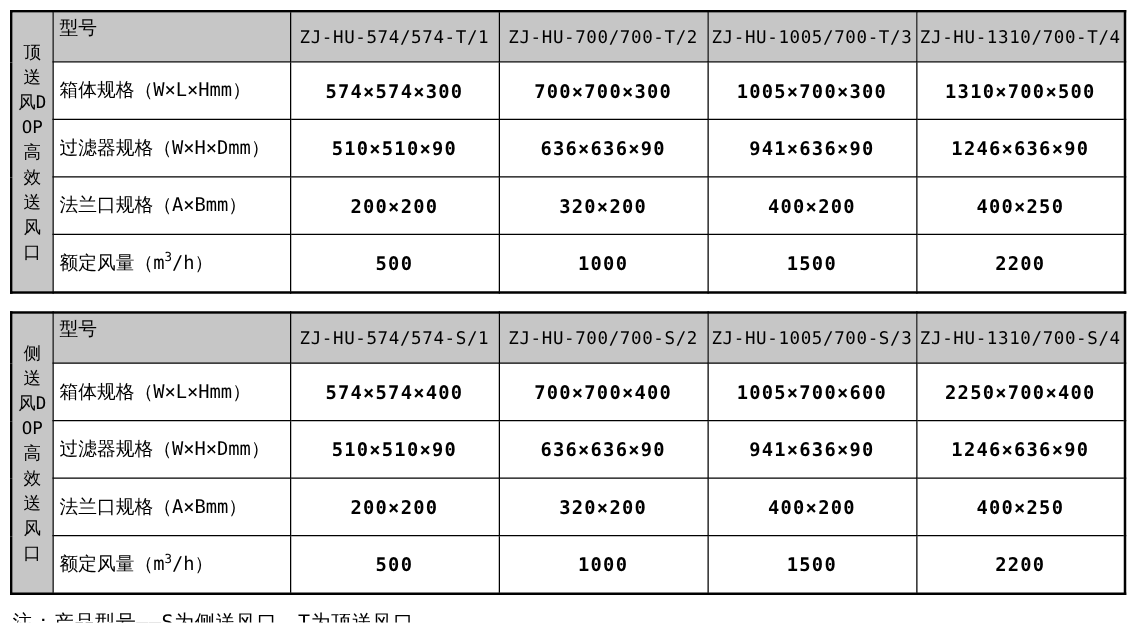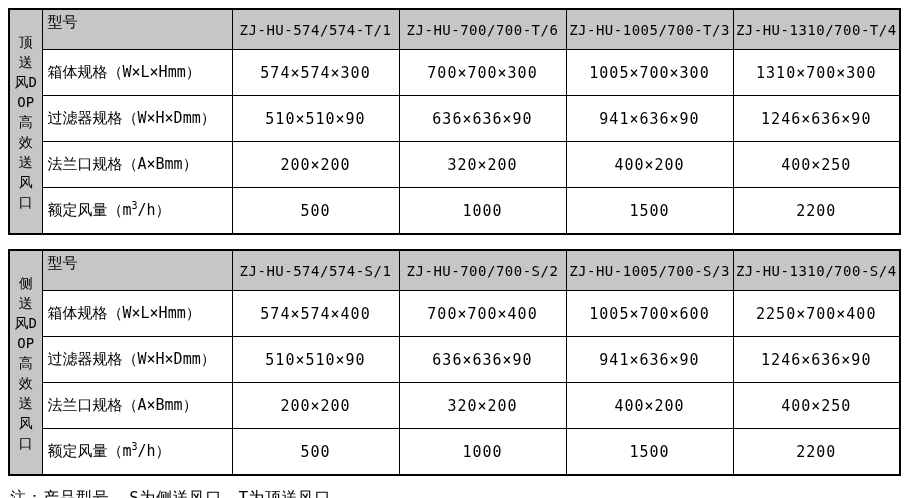--- a/index.html
+++ b/index.html
@@ -54,20 +54,21 @@
     text-align: left;
     vertical-align: middle;
     padding-left: 5px;
     font-size: 15px;
   }
   td.value-cell {
     text-align: center;
     vertical-align: middle;
     font-size: 15px;
     letter-spacing: 1px;
+    font-weight: bold;
   }
   sup.cube { font-size: 10px; vertical-align: super; line-height: 0; }
   .note {
     margin: 12px 0 0 2px;
     font-size: 16px;
     letter-spacing: 0.5px;
   }
 </style>
 </head>
 <body>
@@ -81,30 +82,30 @@
       <col class="c-data">
         <col class="c-data">
         <col class="c-data">
         <col class="c-data">
     </colgroup>
     <tbody>
       <tr class="header-row">
         <td class="side-cell" rowspan="5">顶送风DOP高效送风口</td>
         <td class="model-label-cell">型号</td>
         <td class="model-cell">ZJ-HU-574/574-T/1</td>
-        <td class="model-cell">ZJ-HU-700/700-T/6</td>
+        <td class="model-cell">ZJ-HU-700/700-T/2</td>
         <td class="model-cell">ZJ-HU-1005/700-T/3</td>
         <td class="model-cell">ZJ-HU-1310/700-T/4</td>
       </tr>
       <tr class="data-row">
         <td class="row-label-cell">箱体规格（W×L×Hmm）</td>
         <td class="value-cell">574×574×300</td>
         <td class="value-cell">700×700×300</td>
         <td class="value-cell">1005×700×300</td>
-        <td class="value-cell">1310×700×300</td>
+        <td class="value-cell">1310×700×500</td>
       </tr>
       <tr class="data-row">
         <td class="row-label-cell">过滤器规格（W×H×Dmm）</td>
         <td class="value-cell">510×510×90</td>
         <td class="value-cell">636×636×90</td>
         <td class="value-cell">941×636×90</td>
         <td class="value-cell">1246×636×90</td>
       </tr>
       <tr class="data-row">
         <td class="row-label-cell">法兰口规格（A×Bmm）</td>

